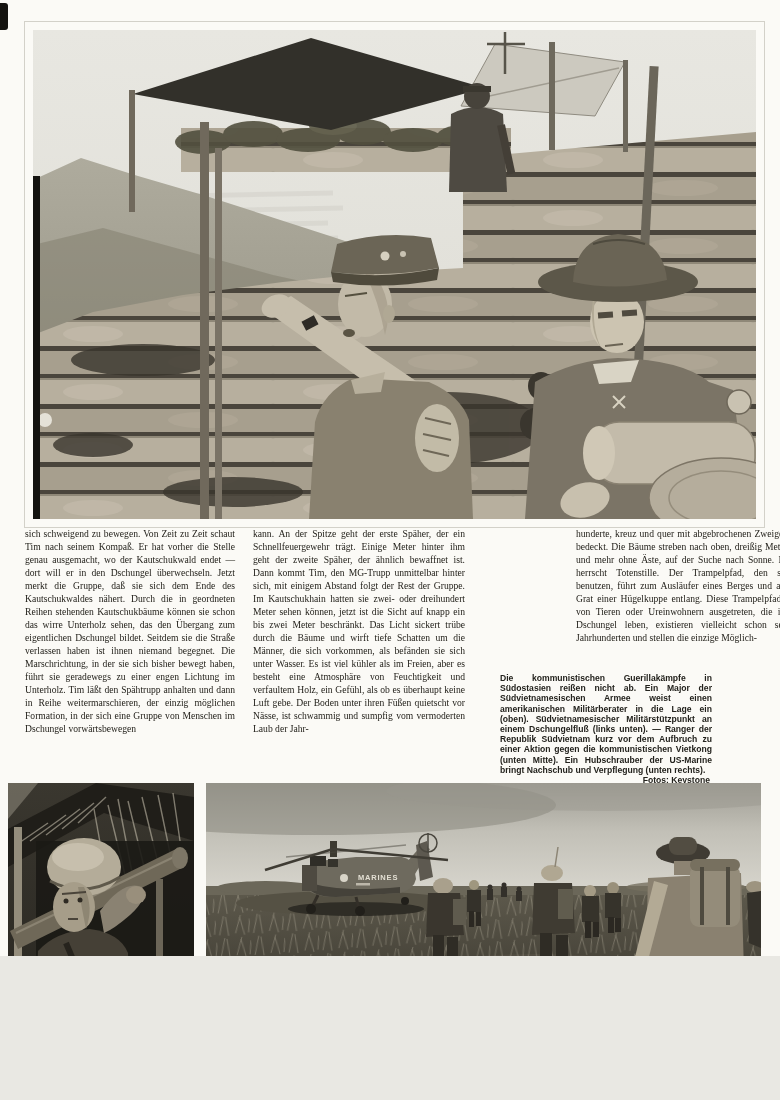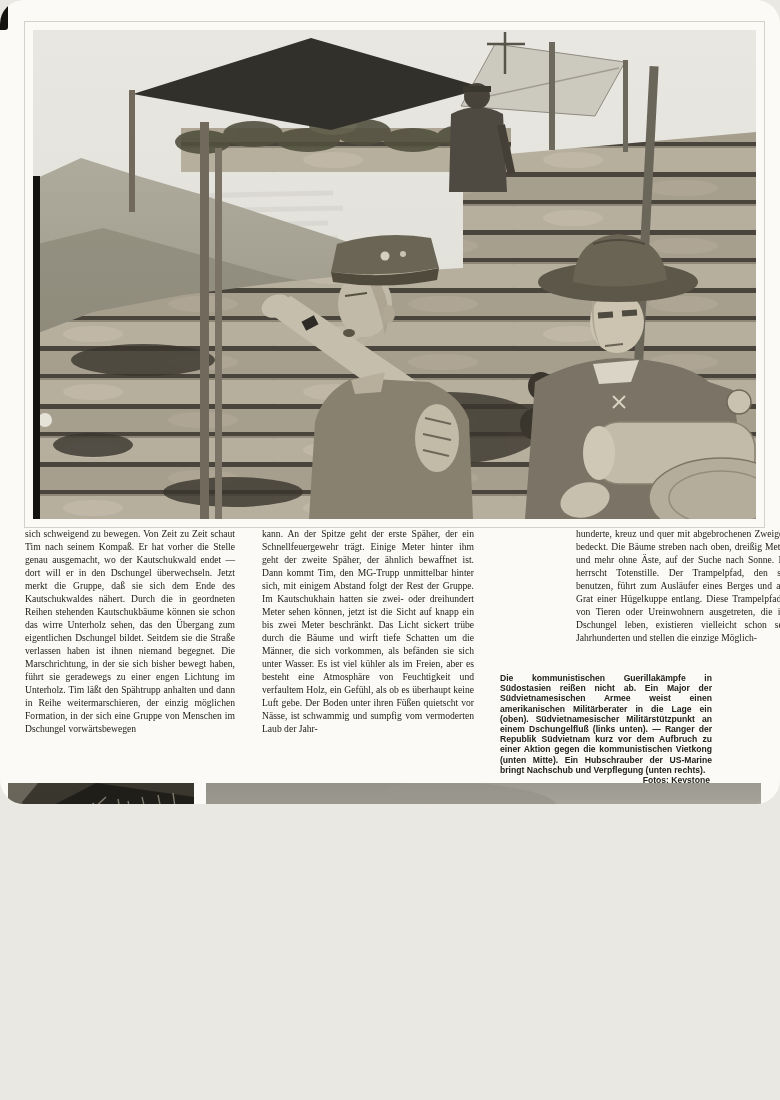--- a/index.html
+++ b/index.html
@@ -1,28 +1,28 @@
 <!DOCTYPE html>
 <html lang="de"><head>
 <meta charset="utf-8">
 <style>
   html,body{margin:0;padding:0;}
   body{width:780px;height:1100px;background:#e9e8e3;font-family:"Liberation Serif","DejaVu Serif",serif;}
-  .page{position:relative;width:780px;height:804px;background:#fbfaf6;overflow:hidden;border-radius:24px;}
+  .page{position:relative;width:780px;height:956px;background:#fbfaf6;overflow:hidden;}
 
   .photo{position:absolute;margin:0;padding:8px;}
   .photo svg{display:block;width:100%;height:100%;}
   .photo-top{left:25px;top:22px;width:723px;height:489px;outline:1px solid #d3d1c9;}
   .photo-bl{left:0;top:775px;width:186px;height:317px;}
   .photo-br{left:198px;top:775px;width:555px;height:317px;}
 
   .col{position:absolute;top:527px;font-size:9.6px;line-height:13px;text-align:justify;
        color:#24221c;font-family:"Liberation Serif","DejaVu Serif",serif;}
   .col-1{left:25px;width:210px;}
-  .col-2{left:262px;width:212px;}
+  .col-2{left:253px;width:212px;}
   .col-3{left:528px;width:212px;margin-left:48px;}
 
   .caption{position:absolute;left:500px;top:673px;width:212px;
            font-family:Liberation Sans, sans-serif;font-weight:700;
            font-size:8.6px;line-height:10.2px;color:#23221d;}
   .caption-text{margin:0;text-align:justify;}
   .caption-credit{margin:0;text-align:right;padding-right:2px;}
 
   .corner-mark{position:absolute;left:0;top:3px;width:8px;height:27px;background:#141310;
                border-radius:0 3px 3px 0;}

